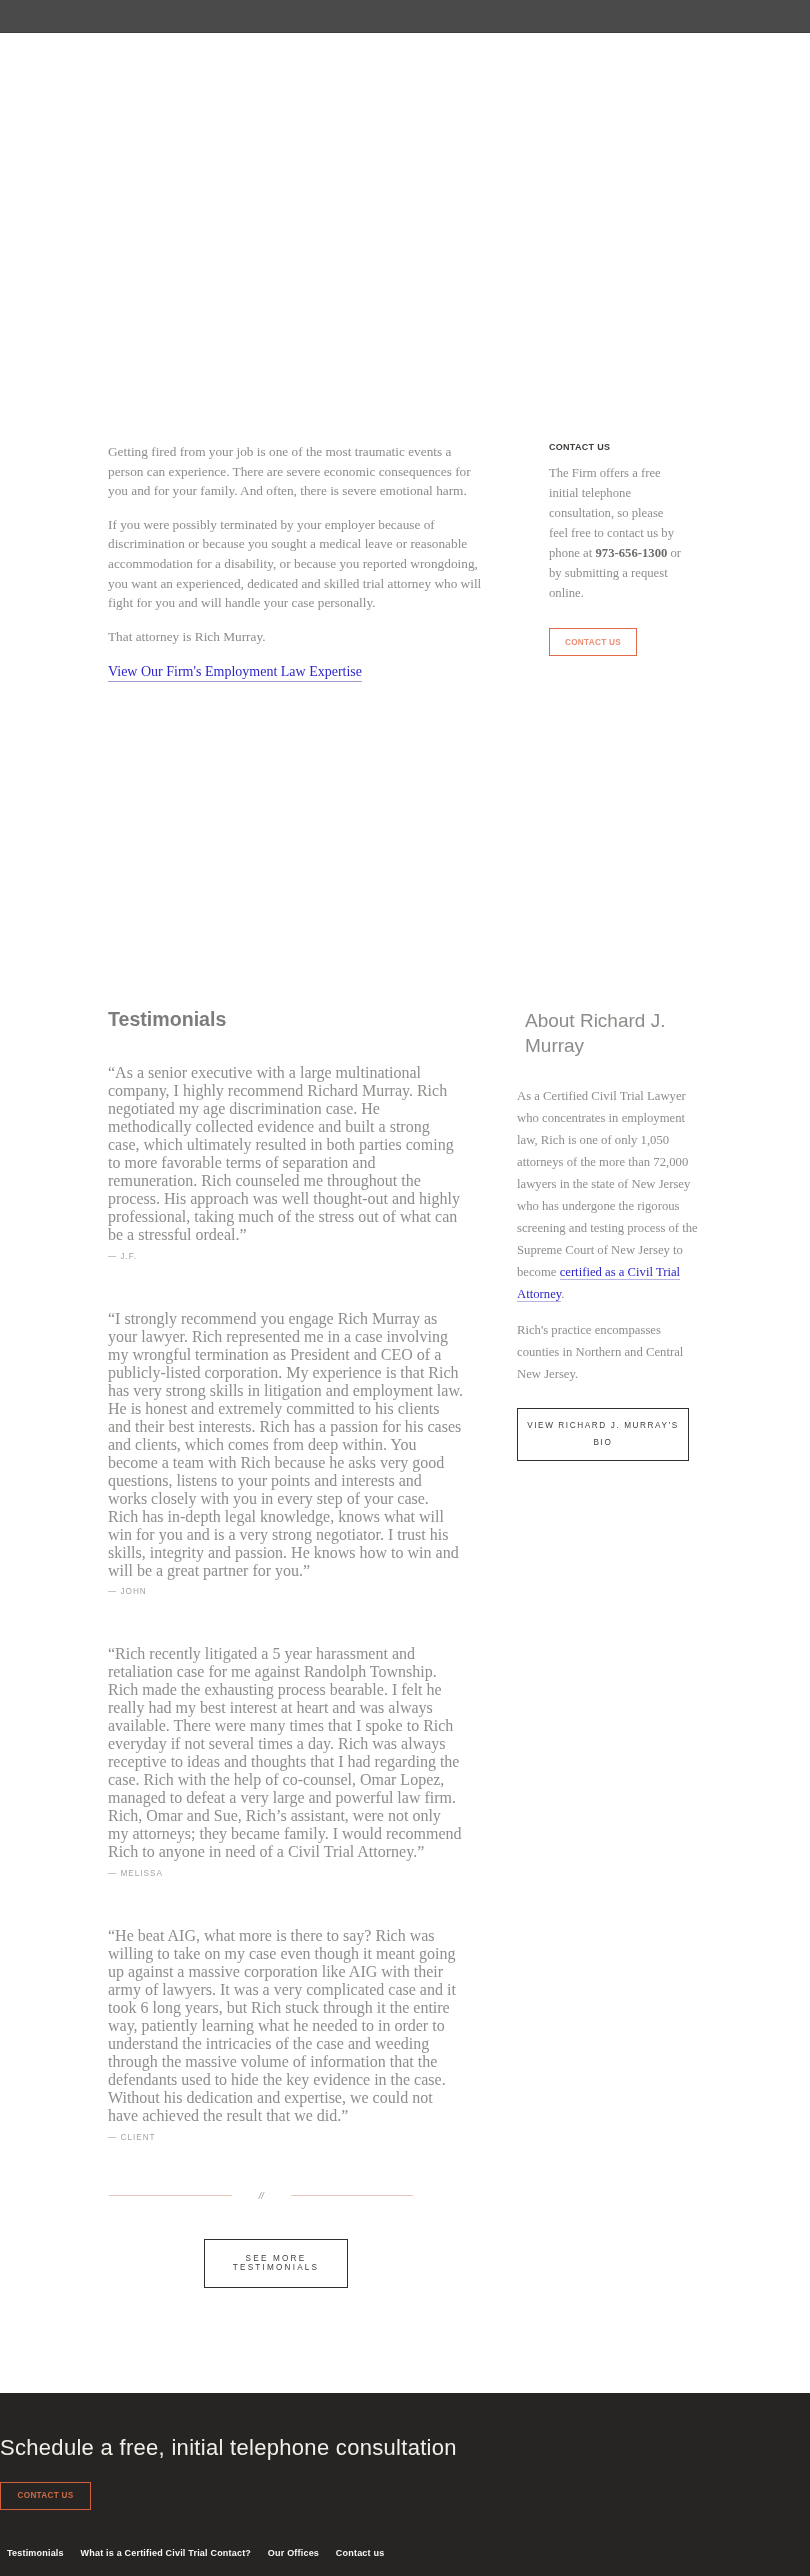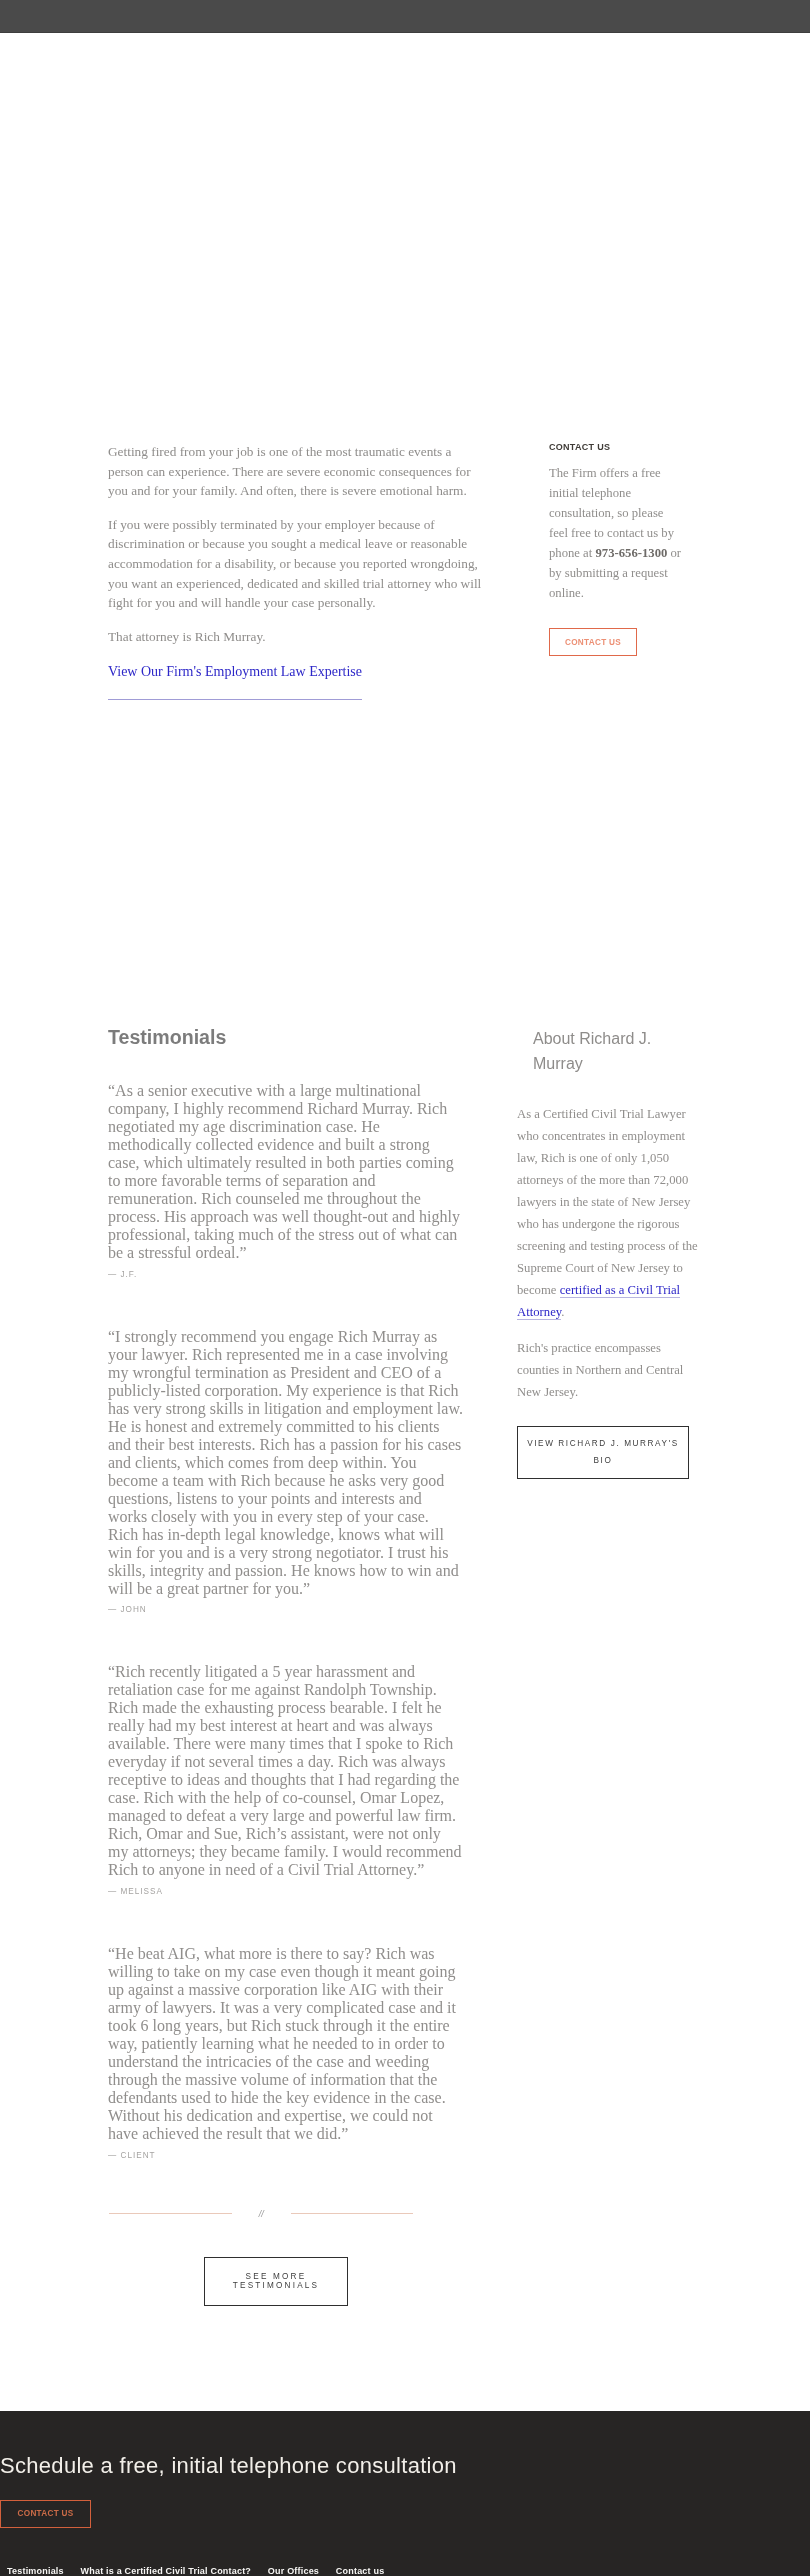--- a/index.html
+++ b/index.html
@@ -17,21 +17,21 @@
   .intro-left { width: 393px; }
   .intro-left p {
     margin: 0 0 14px 0;
     font-family: "Liberation Serif", "DejaVu Serif", serif;
     font-size: 13.3px; line-height: 19.6px; color: #8f8d8b;
   }
   .expertise-link {
     display: inline-block; margin-top: 3.8px;
     font-family: "Liberation Serif", "DejaVu Serif", serif;
     font-size: 14px; color: #2d27c8; text-decoration: none;
-    border-bottom: 0.6px solid #a09cd6; padding-bottom: 19px; cursor: pointer;
+    border-bottom: 0.6px solid #a09cd6; padding-bottom: 1px; cursor: pointer;
   }
 
   .contact-card { width: 143px; margin-left: 67px; }
   .contact-card h4 {
     margin: 0 0 11.4px 0; font-size: 9px; font-weight: 700;
     letter-spacing: 0.3px; color: #3f3b37;
   }
   .contact-card p {
     margin: 0;
     font-family: "Liberation Serif", "DejaVu Serif", serif;
@@ -69,21 +69,21 @@
 
   .btn-dark {
     display: block; text-align: center; text-decoration: none; cursor: pointer;
     border: 1.3px solid #2f2f2f; color: #3d3d3d; background: transparent;
     font-size: 8.2px; font-weight: 400; letter-spacing: 2.2px;
   }
   .see-more { width: 144px; margin: 38px 0 0 96px; padding: 14.6px 6.3px; }
 
   .about-col { width: 184px; margin-left: 54px; }
   .about-col h2 {
-    margin: 0 0 27px 16px; font-size: 16px; font-weight: 300;
+    margin: 0 0 27px 8px; font-size: 19px; font-weight: 300;
     line-height: 25px; color: #8e8c8a;
   }
   .about-col p {
     margin: 0 0 14px 0;
     font-family: "Liberation Serif", "DejaVu Serif", serif;
     font-size: 12.7px; line-height: 22px; color: #908e8c;
   }
   .about-link { color: #2d27c8; text-decoration: none; border-bottom: 0.6px solid #b8b5e0; cursor: pointer; }
   .bio-btn { width: 172px; margin-top: 23px; padding: 9px 6.3px; line-height: 16.5px; letter-spacing: 1.6px; }
 

